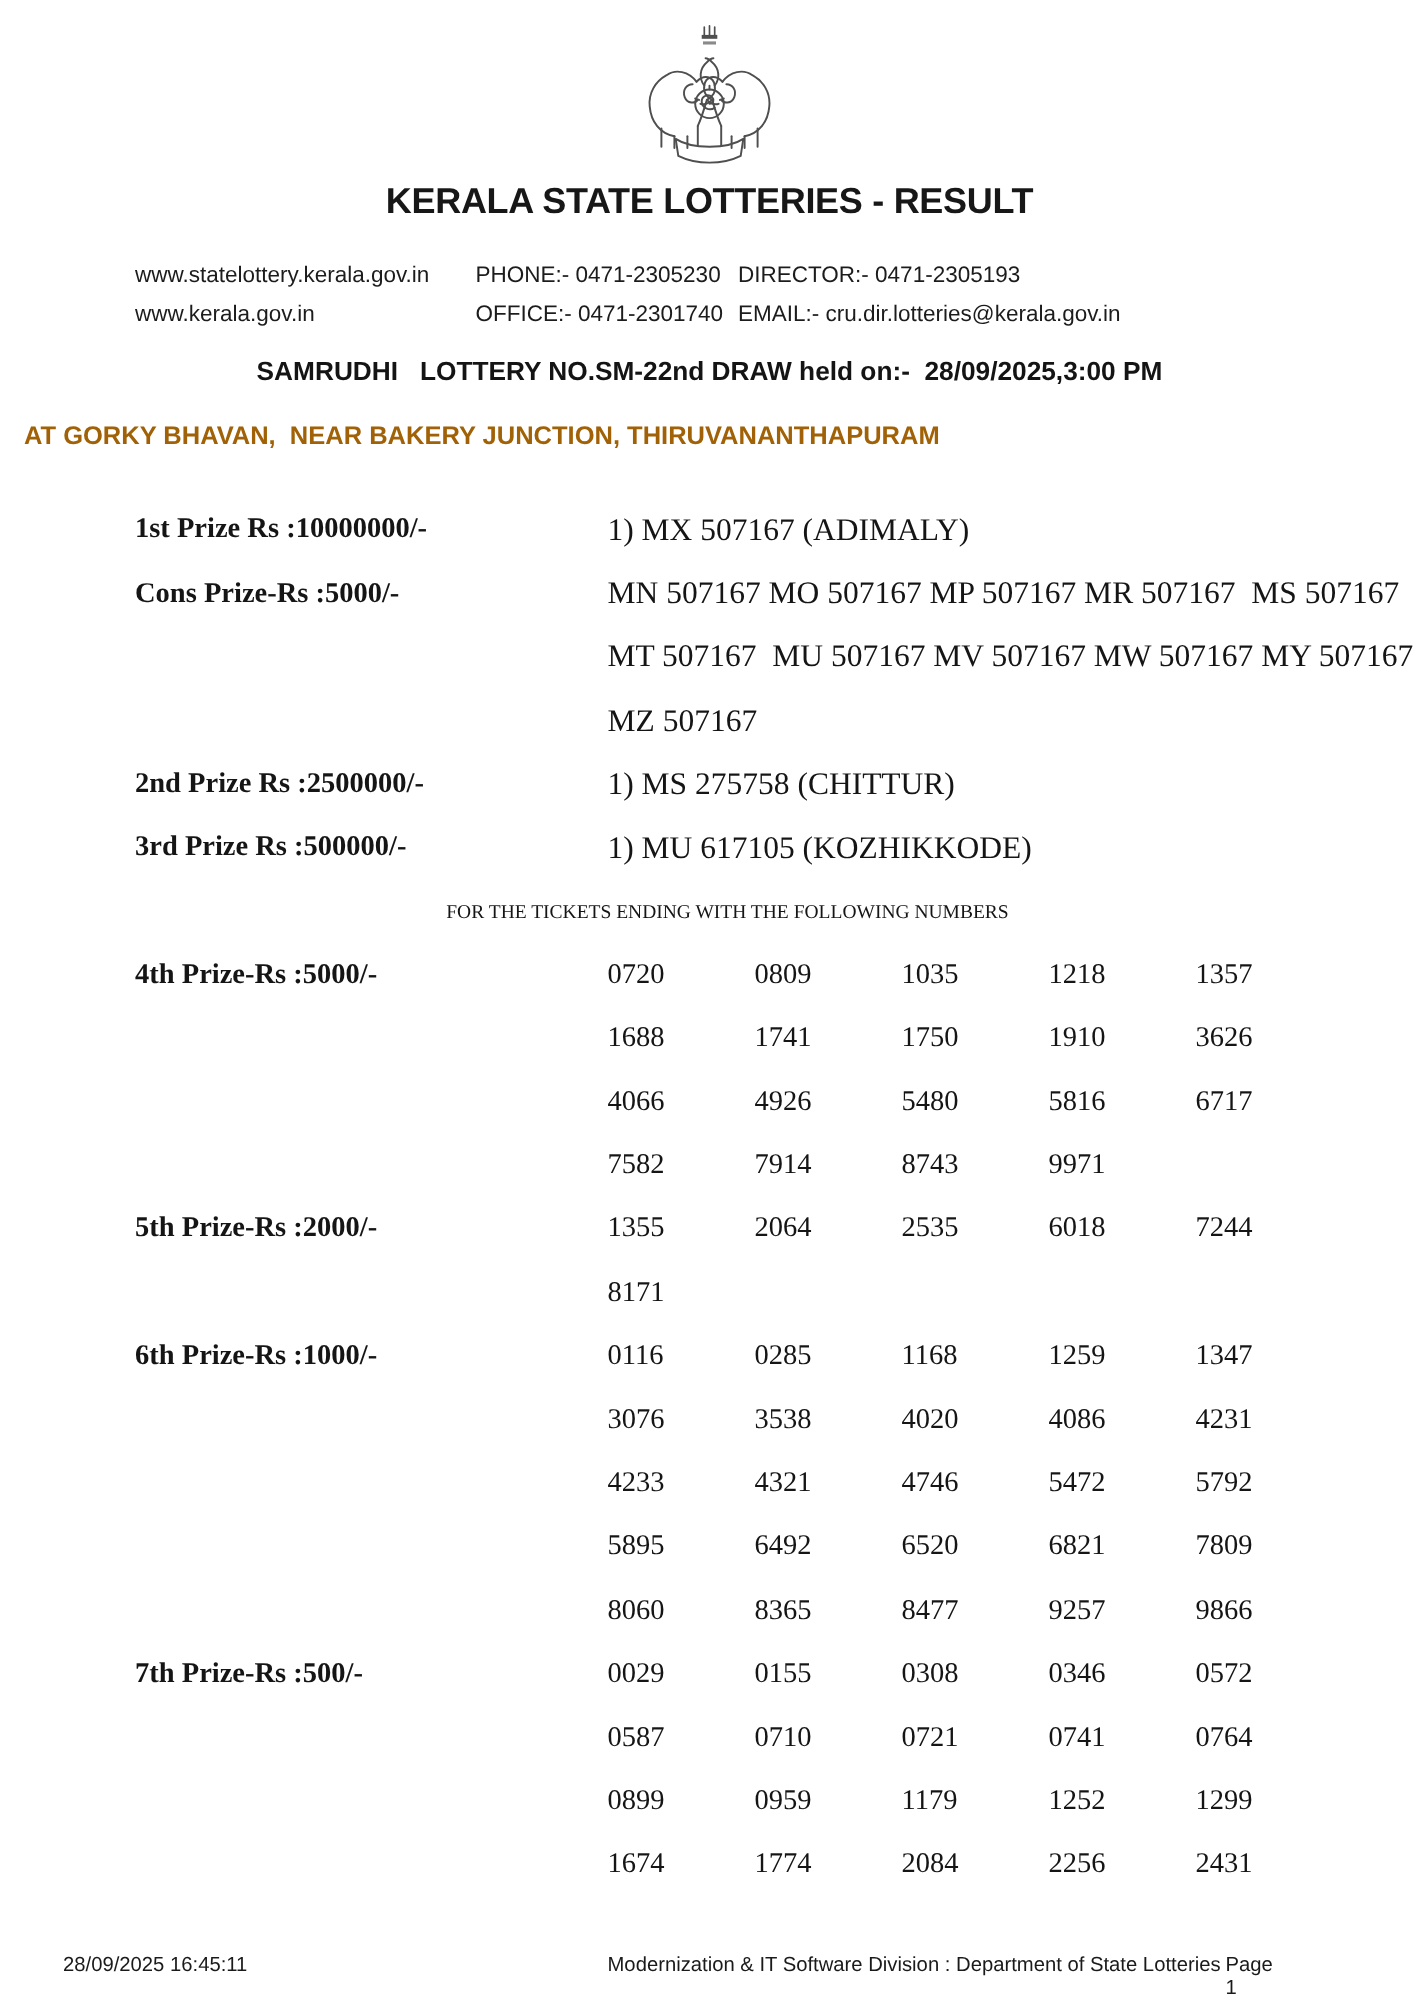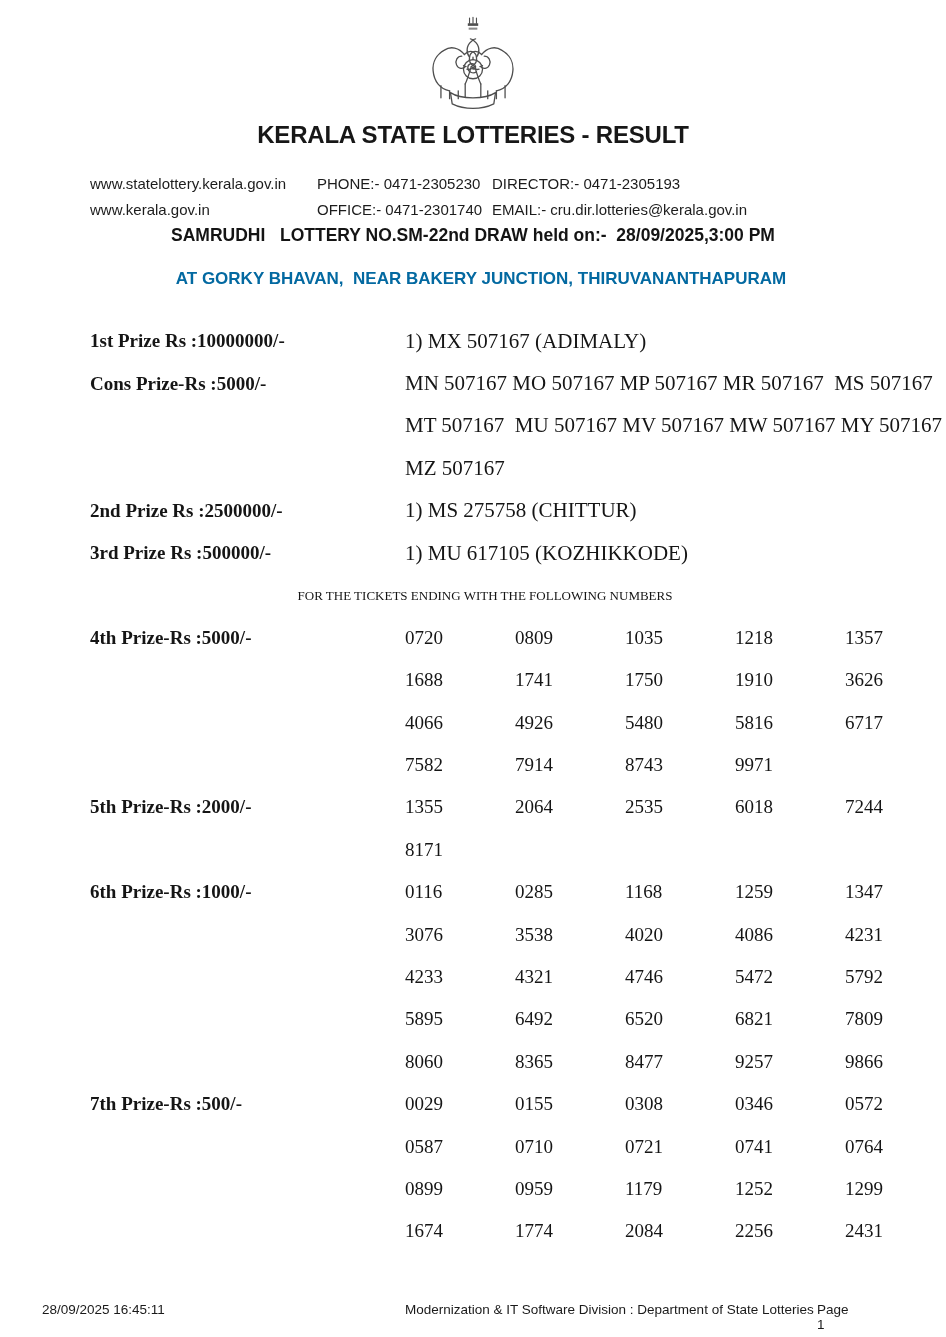--- a/index.html
+++ b/index.html
@@ -25,47 +25,47 @@
   .contact-block { margin: 22px 0 0 90px; font: 15px "Liberation Sans", sans-serif; color: #1c1c1c; }
   .contact-row { display: flex; line-height: 26px; }
   .contact-col1 { width: 227px; }
   .contact-col2 { width: 175px; }
   .contact-col3 { flex: 1; }
 
   .draw-headline {
     text-align: center;
     font: 700 17.5px "Liberation Sans", sans-serif;
     white-space: pre;
-    margin-top: 2px;
+    margin-top: 14px;
     color: #141414;
   }
   .draw-venue {
-    text-align: center;
+    text-align: left;
     font: 700 17px "Liberation Sans", sans-serif;
     white-space: pre;
     margin-top: 23px;
-    color: #0369a1;
+    color: #a16207;
     padding-left: 16px;
   }
 
   .prize-table {
     margin: 31px 0 0 90px;
     width: 790px;
     font-family: "Liberation Serif", serif;
   }
   .prize-row { display: flex; height: 42.4px; align-items: center; }
   .prize-label {
     width: 315px;
     font-weight: 700;
     font-size: 19px;
     white-space: pre;
     flex-shrink: 0;
   }
   .prize-value { font-size: 21px; white-space: pre; }
-  .nums { display: flex; gap: 12px; }
+  .nums { display: flex; }
   .num-cell { width: 98px; font-size: 19px; flex-shrink: 0; }
   .heading-row { display: flex; height: 42.4px; align-items: center; }
   .section-heading {
     width: 100%;
     text-align: center;
     font-weight: 400;
     font-size: 13px;
   }
 
   .page-footer {

